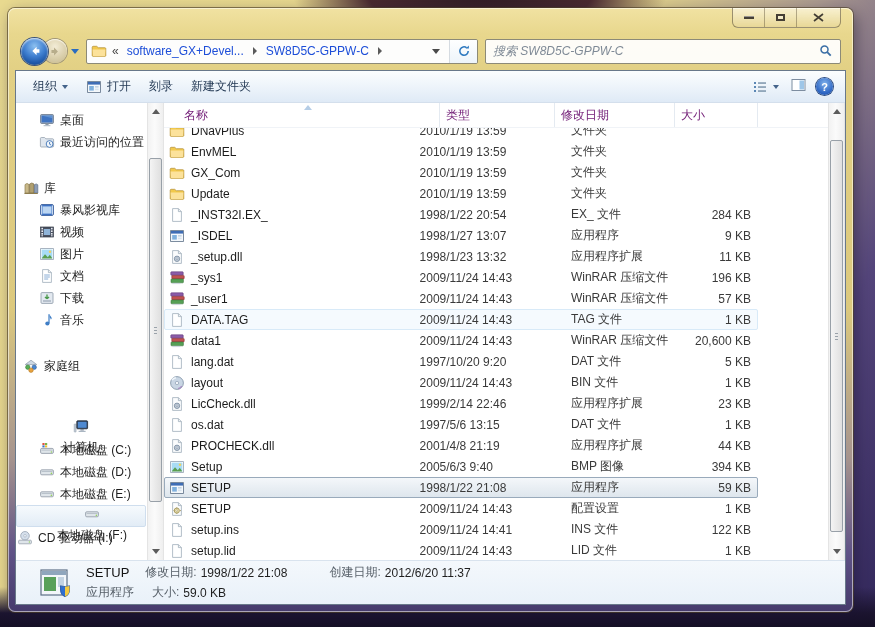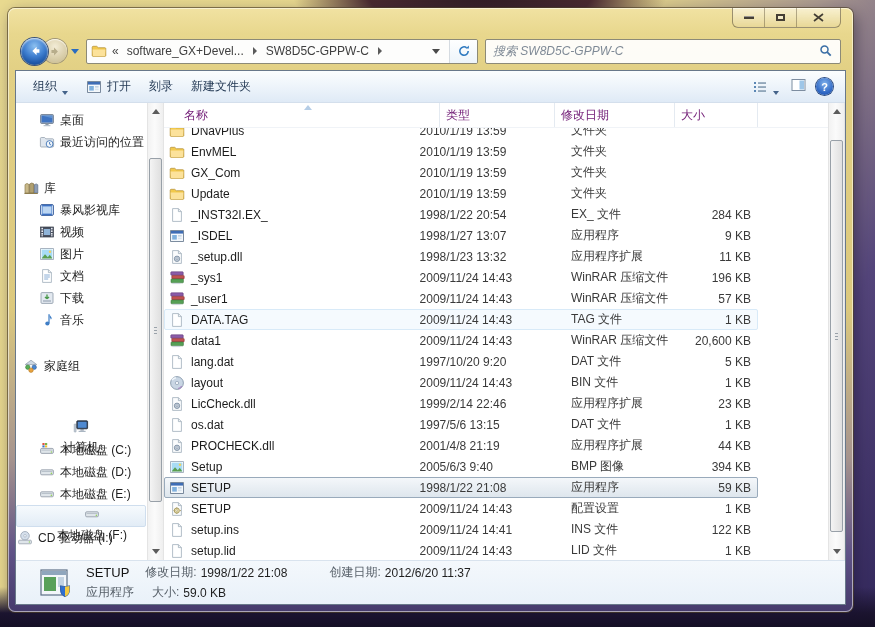--- a/index.html
+++ b/index.html
@@ -25,35 +25,35 @@
   .btn-back{width:27px;height:27px;border-radius:50%;z-index:2;
     background:radial-gradient(circle at 50% 30%,#8cc0f0 0%,#3f7fd0 45%,#1d55a4 75%,#16407e 100%);
     box-shadow:0 0 0 1px #39527a, inset 0 1px 2px rgba(255,255,255,.8);display:flex;align-items:center;justify-content:center;}
   .btn-fwd{width:24px;height:24px;border-radius:50%;margin-left:-5px;
     background:radial-gradient(circle at 50% 32%,#f4eedb 0%,#d8cdab 60%,#c4b78f 100%);
     box-shadow:0 0 0 1px #9c9277, inset 0 1px 1px rgba(255,255,255,.8);display:flex;align-items:center;justify-content:center;opacity:.95;}
   .nav-dd{margin-left:4px;width:0;height:0;border-left:4px solid transparent;border-right:4px solid transparent;border-top:5px solid #2a6cc0;}
   .addressbox{flex:1;max-width:392px;height:25px;background:#fdfdfc;border:1px solid #8c8a77;border-radius:2px;
     display:flex;align-items:center;padding-left:4px;box-sizing:border-box;gap:3px;overflow:hidden;}
   .crumb-ov{color:#444;padding:0 2px;}
-  .crumb{color:#404040;padding:0 3px;white-space:nowrap;}
+  .crumb{color:#1d4ed8;padding:0 3px;white-space:nowrap;}
   .crumb-sep{width:0;height:0;border-left:4px solid #5a5a5a;border-top:4px solid transparent;border-bottom:4px solid transparent;margin:0 3px;}
   .addr-spacer{flex:1;}
   .addr-dd{width:0;height:0;border-left:4px solid transparent;border-right:4px solid transparent;border-top:5px solid #4a4a4a;margin:0 6px;}
   .refresh{width:27px;height:23px;flex:none;display:flex;align-items:center;justify-content:center;
     border-left:1px solid #d5dbe1;background:linear-gradient(#feffff,#edf4fa);}
   .searchbox{width:356px;height:25px;flex:none;background:rgba(255,255,255,.93);border:1px solid #8c8a77;border-radius:2px;
     display:flex;align-items:center;padding:0 7px;box-sizing:border-box;}
   .search-text{flex:1;font-style:italic;color:#7f8a96;white-space:nowrap;overflow:hidden;}
   
   .client{position:absolute;left:7px;right:7px;top:62px;bottom:7px;background:#fff;border:1px solid #68788a;
     display:flex;flex-direction:column;box-sizing:border-box;}
   .toolbar{height:31px;flex:none;background:linear-gradient(#fbfdfe,#ecf3fa 55%,#dfeaf6);
     border-bottom:1px solid #d4dfec;display:flex;align-items:center;padding:0 8px;color:#1e3450;}
-  .tb-item{display:flex;align-items:flex-end;gap:5px;padding:4px 9px;white-space:nowrap;}
+  .tb-item{display:flex;align-items:center;gap:5px;padding:4px 9px;white-space:nowrap;}
   .dd-arrow{width:0;height:0;border-left:3.5px solid transparent;border-right:3.5px solid transparent;border-top:4px solid #44638a;}
   .tb-right{margin-left:auto;display:flex;align-items:center;gap:9px;padding-right:4px;}
   .help-btn{width:17px;height:17px;border-radius:50%;background:radial-gradient(circle at 50% 32%,#7fb0ea,#2a63c2 70%,#1c4a9a);
     color:#fff;font-weight:bold;font-size:11px;display:flex;align-items:center;justify-content:center;box-shadow:0 0 0 1px #2a4a80;}
   .main{flex:1;display:flex;min-height:0;}
   
   .sidebar{width:131px;flex:none;padding-top:6px;overflow:hidden;color:#1e1e1e;}
   .side-item{height:22px;display:flex;align-items:center;gap:5px;white-space:nowrap;box-sizing:border-box;border:1px solid transparent;border-radius:2px;margin-right:1px;}
   .side-item.selected{background:linear-gradient(#f6fafd,#e2ecf6);border-color:#cfdeee;}
   .ic16{width:16px;height:16px;flex:none;}

